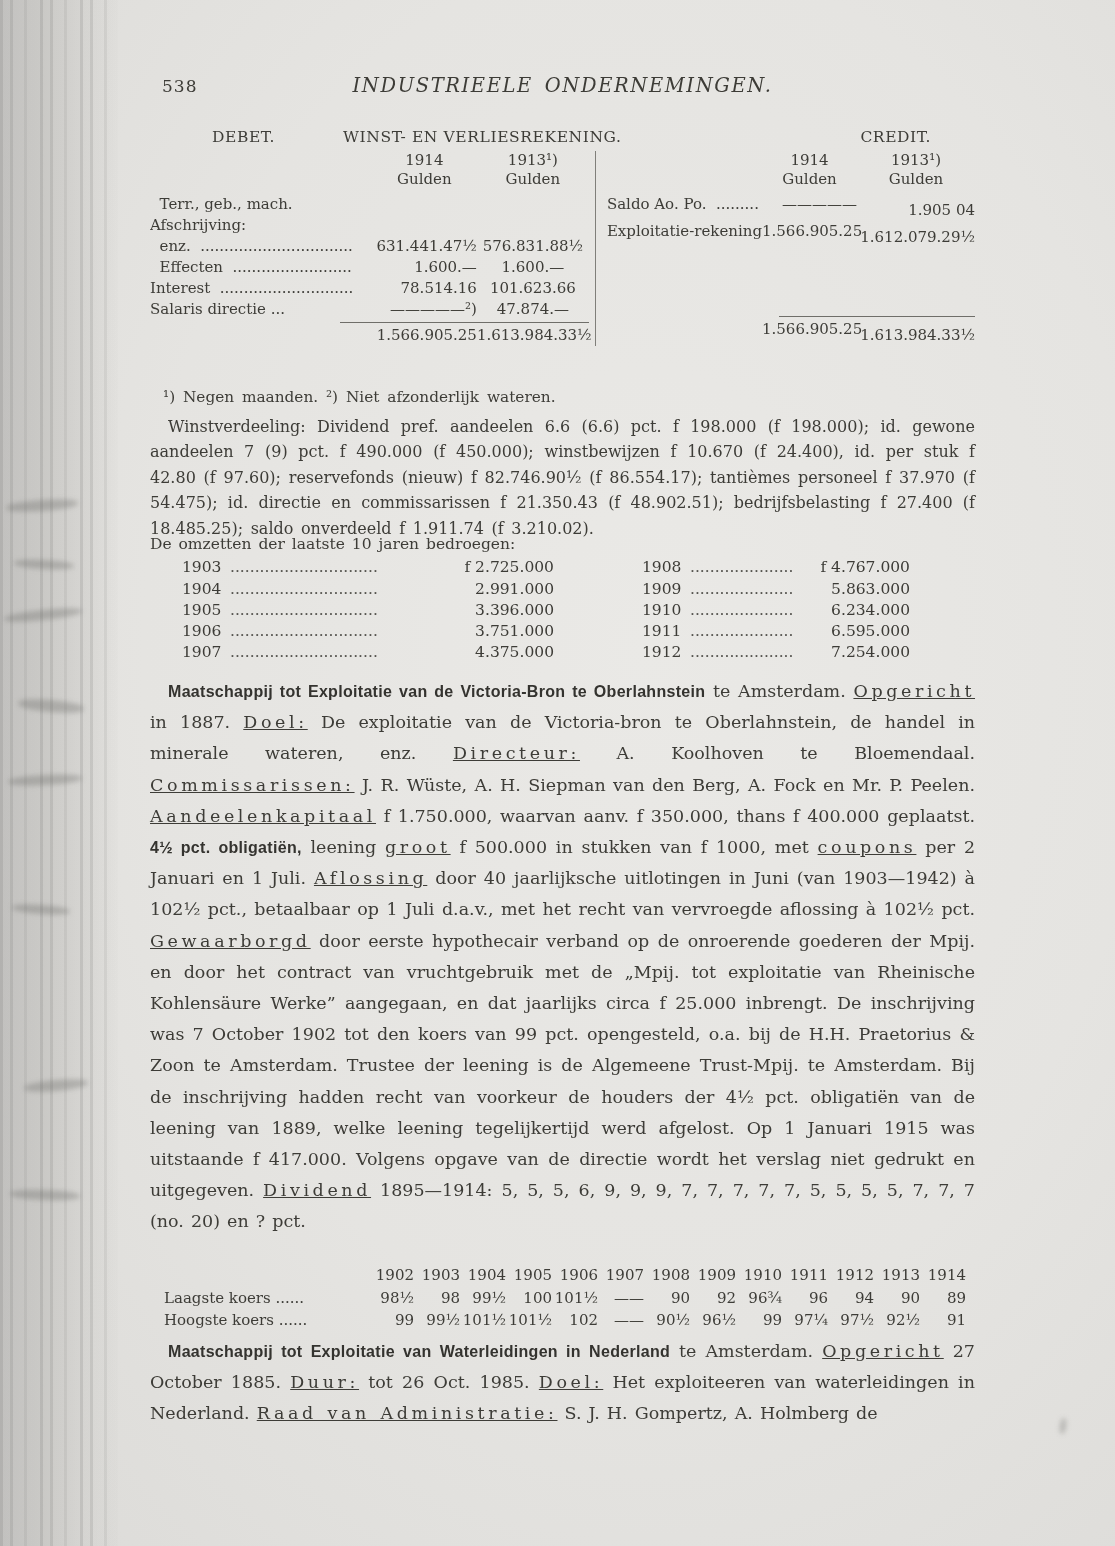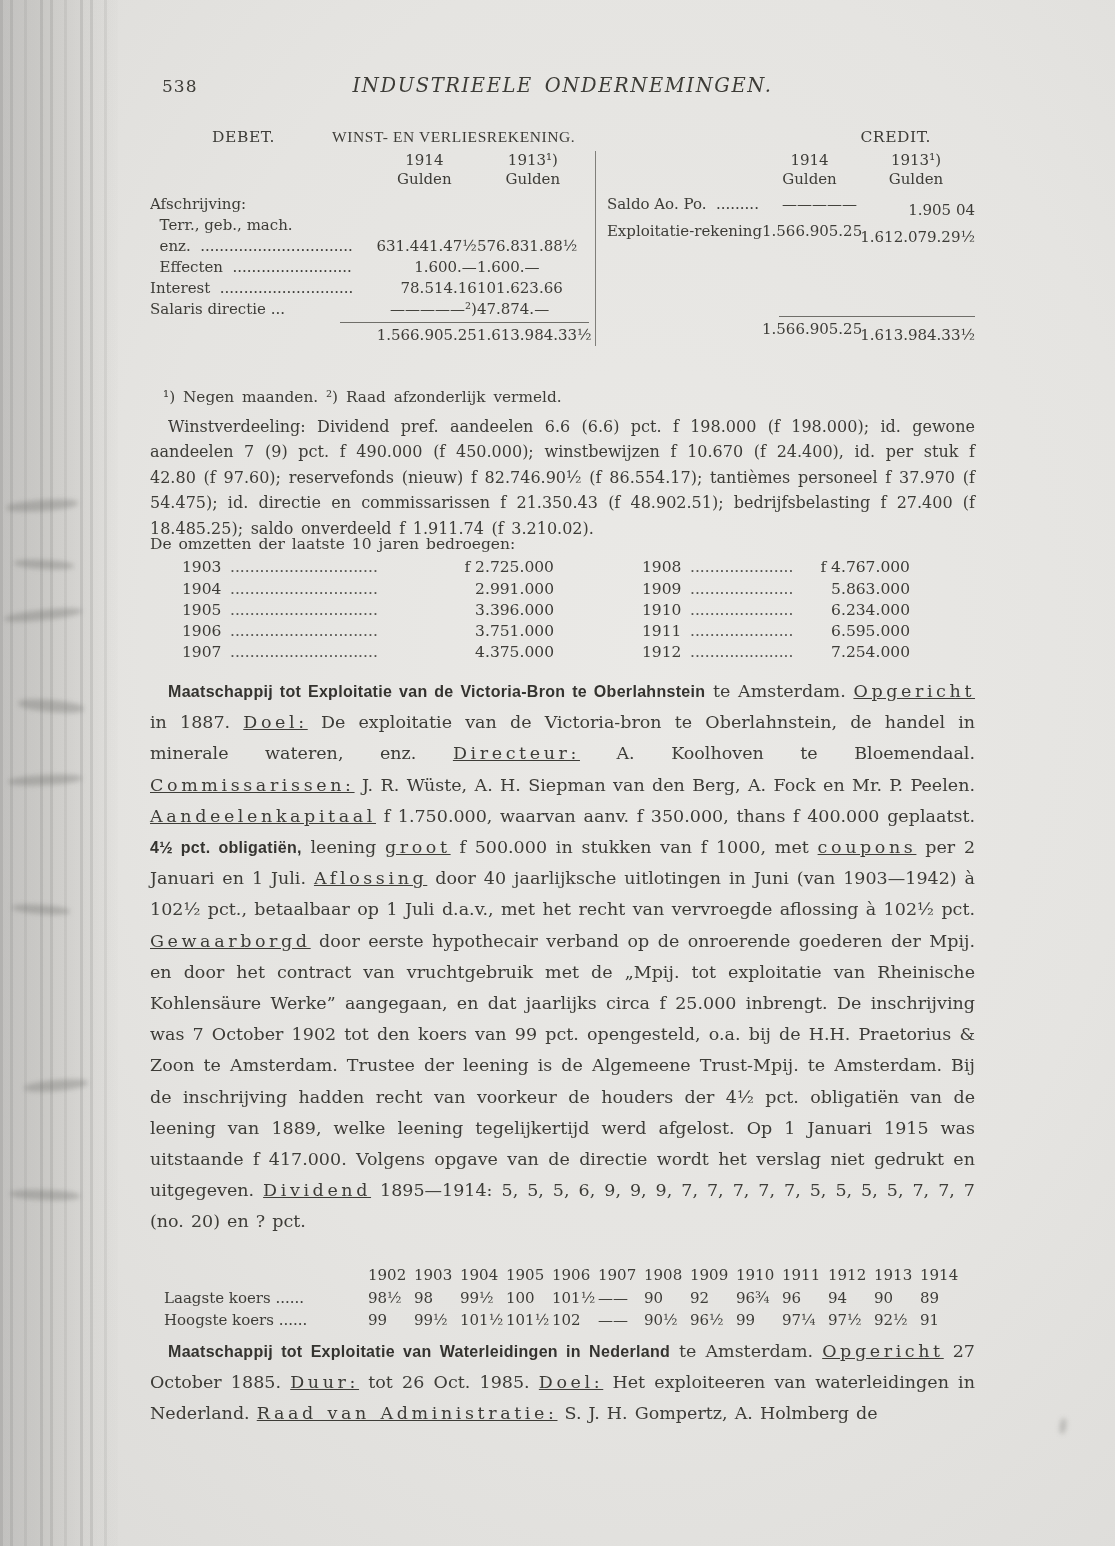--- a/index.html
+++ b/index.html
@@ -19,35 +19,35 @@
   }
   .smudge{position:absolute;background:rgba(92,92,88,.30);filter:blur(2.5px);border-radius:45%;}
   .content{position:absolute;left:150px;top:0;width:825px;height:100%;}
 
   .page-head{position:absolute;top:74px;width:100%;height:26px;}
   .page-num{position:absolute;left:12px;top:2px;font-size:17px;letter-spacing:1px;}
   .page-title{text-align:center;font-style:italic;font-size:19.5px;letter-spacing:1.6px;word-spacing:4px;}
 
   .pl-heads{position:absolute;top:128px;width:100%;font-size:15.5px;letter-spacing:.6px;}
   .lbl-debet{position:absolute;left:62px;}
-  .lbl-title{position:absolute;left:182px;font-family:Liberation Serif, serif;}
+  .lbl-title{position:absolute;left:193px;}
   .lbl-credit{position:absolute;right:44px;}
 
   .pl-body{position:absolute;top:151px;width:100%;display:flex;font-size:15px;line-height:21px;}
   .pl-left{width:445px;padding-right:6px;box-sizing:border-box;display:flex;flex-direction:column;}
   .pl-right{flex:1;border-left:1px solid #807f7a;padding-left:11px;box-sizing:border-box;display:flex;flex-direction:column;}
   .cols{display:flex;text-align:center;line-height:19px;margin-bottom:5px;}
   .cols .sp{flex:1;}
   .pl-left .c1{width:105px;} .pl-left .c2{width:112px;}
   .pl-right .c1{width:95px;}  .pl-right .c2{width:118px;}
   .yr{display:block;}
   .r{display:flex;}
   .r .lab{flex:1;white-space:pre;overflow:hidden;}
   .pl-left .r .v1{width:105px;text-align:right;white-space:pre;}
-  .pl-left .r .v2{width:112px;text-align:left;white-space:pre;}
+  .pl-left .r .v2{width:112px;text-align:center;white-space:pre;}
   .pl-right .r .v1{width:95px;text-align:right;white-space:pre;}
   .pl-right .r .v2{width:118px;text-align:right;white-space:pre;margin-top:6px;}
   .fill{flex:1;}
   .rule-l{border-top:1.5px solid #6f6e69;margin-left:190px;margin-top:2px;}
   .rule-r{border-top:1.5px solid #6f6e69;margin-left:172px;margin-top:2px;}
   .r.total{margin-top:2px;}
 
   .footnote{position:absolute;top:388px;left:13px;font-size:15.3px;word-spacing:3px;}
 
   .wv{position:absolute;top:414px;width:100%;font-size:16px;line-height:25.4px;
@@ -66,21 +66,21 @@
         text-align:justify;text-indent:18px;word-spacing:1.5px;}
   .victoria{top:676px;}
   .water{top:1336px;}
   .seg-b{font-family:"Liberation Sans", sans-serif;font-weight:700;font-size:16px;letter-spacing:.3px;color:#34332f;}
   .seg-sp{letter-spacing:3.6px;text-decoration:underline;}
   .seg-n{}
 
   .koers{position:absolute;top:1264px;width:100%;font-size:15px;line-height:22.6px;}
   .kr{display:flex;}
   .klab{width:218px;padding-left:14px;box-sizing:border-box;white-space:pre;}
-  .kc{width:46px;text-align:left;white-space:pre;}
+  .kc{width:46px;text-align:right;white-space:pre;}
 </style>
 </head>
 <body>
 
 <div class="page">
   <div class="gutter"></div>
 
   <div class="smudge" style="left:6px;top:500px;width:72px;height:11px;transform:rotate(-4deg);"></div>
   <div class="smudge" style="left:14px;top:560px;width:60px;height:9px;transform:rotate(3deg);"></div>
   <div class="smudge" style="left:4px;top:610px;width:78px;height:10px;transform:rotate(-6deg);"></div>
@@ -112,26 +112,26 @@
           <span class="c1">
             <span class="yr">1914</span>
             <span class="yr">Gulden</span>
           </span>
           <span class="c2">
             <span class="yr">1913¹)</span>
             <span class="yr">Gulden</span>
           </span>
         </div>
         <div class="r">
-          <span class="lab">Afschrijving:</span>
+          <span class="lab">  Terr., geb., mach.</span>
           <span class="v1"></span>
           <span class="v2"></span>
         </div>
         <div class="r">
-          <span class="lab">  Terr., geb., mach.</span>
+          <span class="lab">Afschrijving:</span>
           <span class="v1"></span>
           <span class="v2"></span>
         </div>
         <div class="r">
           <span class="lab">  enz.  ................................</span>
           <span class="v1">631.441.47½</span>
           <span class="v2">576.831.88½</span>
         </div>
         <div class="r">
           <span class="lab">  Effecten  .........................</span>
@@ -181,21 +181,21 @@
         <div class="fill"></div>
         <div class="rule-r"></div>
         <div class="r total">
           <span class="lab"></span>
           <span class="v1">1.566.905.25</span>
           <span class="v2">1.613.984.33½</span>
         </div>
       </div>
     </div>
 
-    <div class="footnote">¹) Negen maanden.  ²) Raad afzonderlijk vermeld.</div>
+    <div class="footnote">¹) Negen maanden.  ²) Niet afzonderlijk wateren.</div>
 
     <div class="wv">Winstverdeeling: Dividend pref. aandeelen 6.6 (6.6) pct. f 198.000 (f 198.000); id. gewone aandeelen 7 (9) pct. f 490.000 (f 450.000); winstbewijzen f 10.670 (f 24.400), id. per stuk f 42.80 (f 97.60); reservefonds (nieuw) f 82.746.90½ (f 86.554.17); tantièmes personeel f 37.970 (f 54.475); id. directie en commissarissen f 21.350.43 (f 48.902.51); bedrijfsbelasting f 27.400 (f 18.485.25); saldo onverdeeld f 1.911.74 (f 3.210.02).</div>
 
     <div class="omz">
       <div class="omz-intro">De omzetten der laatste 10 jaren bedroegen:</div>
       <div class="omz-cols">
         <div class="omz-l">
           <div class="or">
               <span class="oy">1903</span>
               <span class="od">..............................</span>

